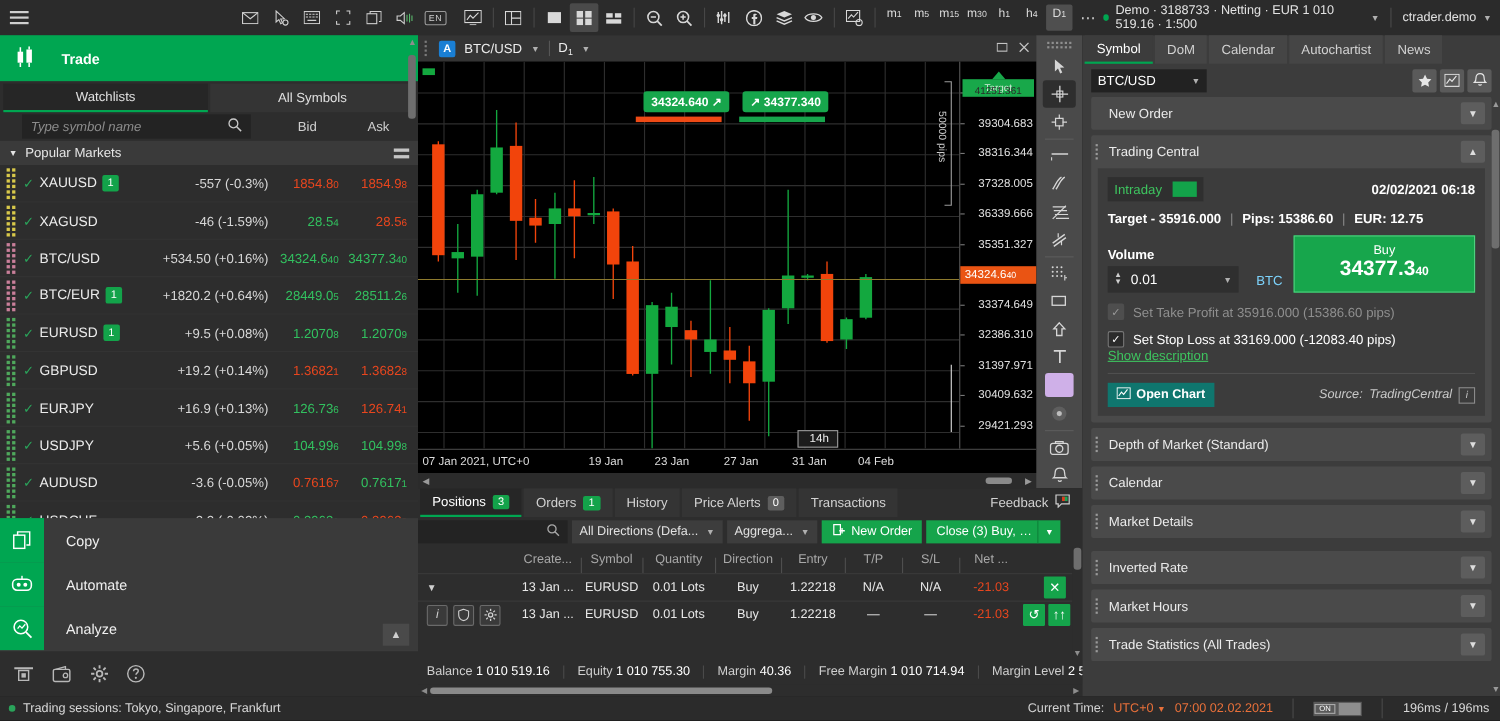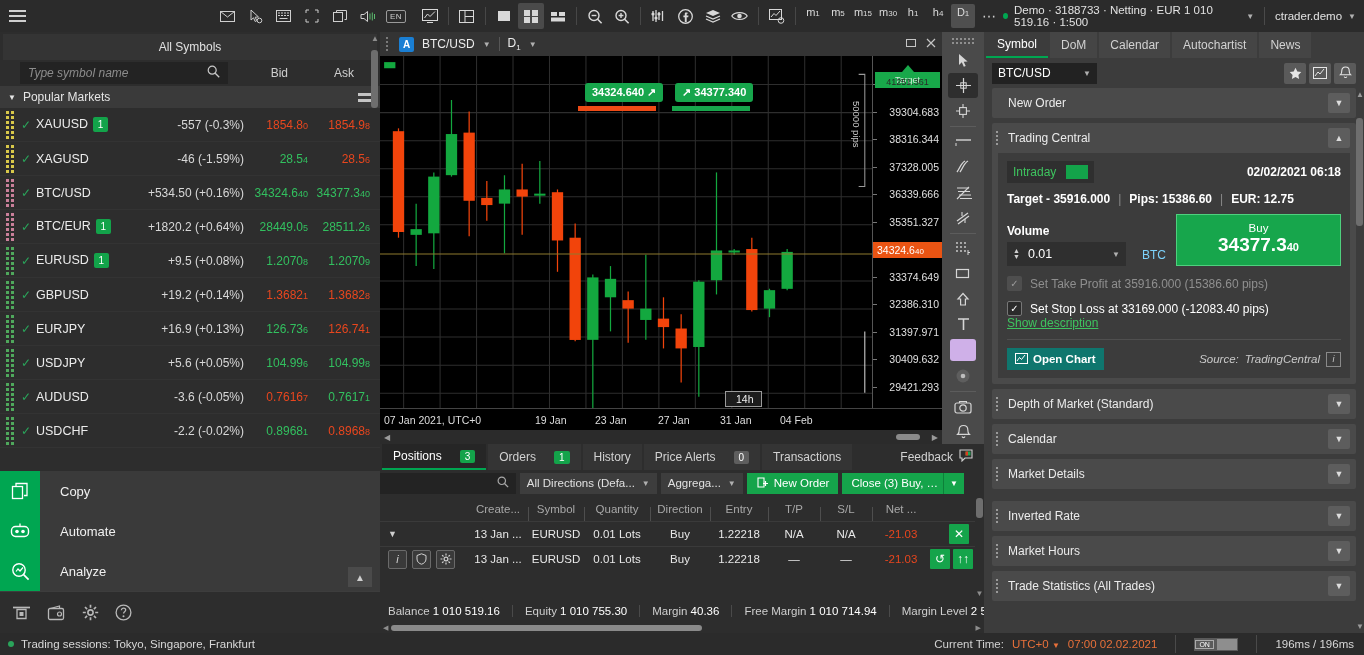--- a/index.html
+++ b/index.html
@@ -105,21 +105,21 @@
   .vt { width: 30px; height: 27px; display: flex; align-items: center; justify-content: center; color: #d6d6d6; border-radius: 3px; cursor: pointer; }
   .vt.sel { background: #2e2e2e; }
   .vt-sep { width: 26px; height: 1px; background: #5c5c5c; margin: 2px 0; }
   .vt-grip { width: 22px; height: 8px; display: grid; grid-template-columns: repeat(6,2px); grid-template-rows: 2px 2px; gap: 2px; margin: 4px 0 2px; }
   .vt-grip i { background: #8f8f8f; display: block; }
   .swatch { width: 26px; height: 22px; background: #cfb0e8; border-radius: 3px; }
 
   
   .botpanel { flex: 1; display: flex; flex-direction: column; background: #2d2d2d; min-height: 0; }
   .bp-tabs { height: 26px; display: flex; align-items: stretch; background: #2d2d2d; padding-left: 2px; }
-  .bp-tab { display: flex; align-items: center; gap: 18px; padding: 0 11px; font-size: 12px; color: #d2d2d2; background: #343434; margin-right: 2px; cursor: pointer; }
+  .bp-tab { display: flex; align-items: center; gap: 6px; padding: 0 11px; font-size: 12px; color: #d2d2d2; background: #343434; margin-right: 2px; cursor: pointer; }
   .bp-tab.active { background: #262626; color: #fff; border-bottom: 2px solid #00a651; }
   .cnt { font-size: 10px; background: #13a34a; color: #fff; padding: 1px 5px; border-radius: 2px; }
   .cnt.grey { background: #5e5e5e; }
   .fb { margin-left: auto; display: flex; align-items: center; gap: 6px; padding: 0 10px; font-size: 12px; color: #d2d2d2; cursor: pointer; }
   .bp-toolbar { height: 26px; display: flex; align-items: center; gap: 4px; padding: 1px 20px 1px 0; justify-content: flex-end; }
   .bp-search { flex: 1; max-width: 155px; height: 21px; background: #232323; display: flex; align-items: center; justify-content: flex-end; padding-right: 7px; color: #9c9c9c; }
   .selbox { height: 21px; background: #3d3d3d; display: flex; align-items: center; gap: 7px; padding: 0 7px; font-size: 11.5px; color: #e0e0e0; cursor: pointer; }
   .gbtn { height: 21px; background: #15a44b; color: #fff; display: flex; align-items: center; gap: 5px; padding: 0 9px; font-size: 11.5px; cursor: pointer; }
   .gbtn.split { padding-right: 0; }
   .gbtn .div { border-left: 1px solid #0d8039; padding: 0 6px; height: 21px; display: flex; align-items: center; font-size: 8px; }
@@ -390,22 +390,32 @@
       <div class="acct">
         <span>ctrader.demo</span>
         <span class="caret">▼</span>
       </div>
     </div>
   </div>
 
   <div class="body">
 
     <div class="sidebar">
+      <div class="trade-hdr">
+        <span><svg width="18" height="20" viewBox="0 0 18 20">
+              <rect x="2" y="5" width="5" height="10" fill="#fff"></rect>
+              <path d="M4.5 1v5M4.5 15v4" stroke="#fff" stroke-width="1.4"></path>
+              <rect x="10" y="3" width="5" height="12" fill="#fff"></rect>
+              <path d="M12.5 0v3M12.5 15v4" stroke="#fff" stroke-width="1.4"></path>
+            </svg></span>
+        <span class="lbl">Trade</span>
+      </div>
 
       <div class="wl-tabs">
+        <div class="wl-tab active">Watchlists</div>
         <div class="wl-tab">All Symbols</div>
       </div>
 
       <div class="searchrow">
         <div class="searchbox">
           <input placeholder="Type symbol name" style="">
           <span><svg width="13" height="13" viewBox="0 0 13 13">
                 <circle cx="5.2" cy="5.2" r="4" fill="none" stroke="#c9c9c9" stroke-width="1.2"></circle>
                 <path d="M8.2 8.2l4 4" stroke="#c9c9c9" stroke-width="1.3"></path>
               </svg></span>

